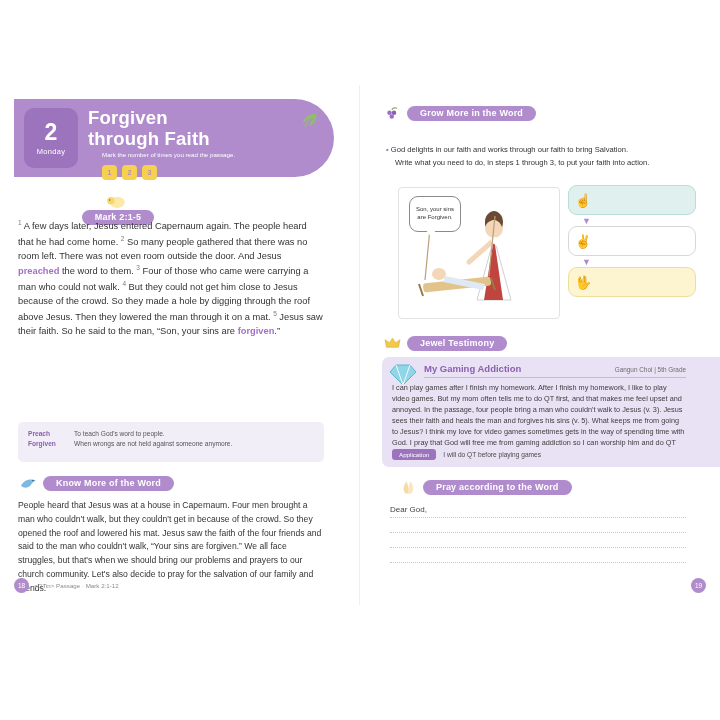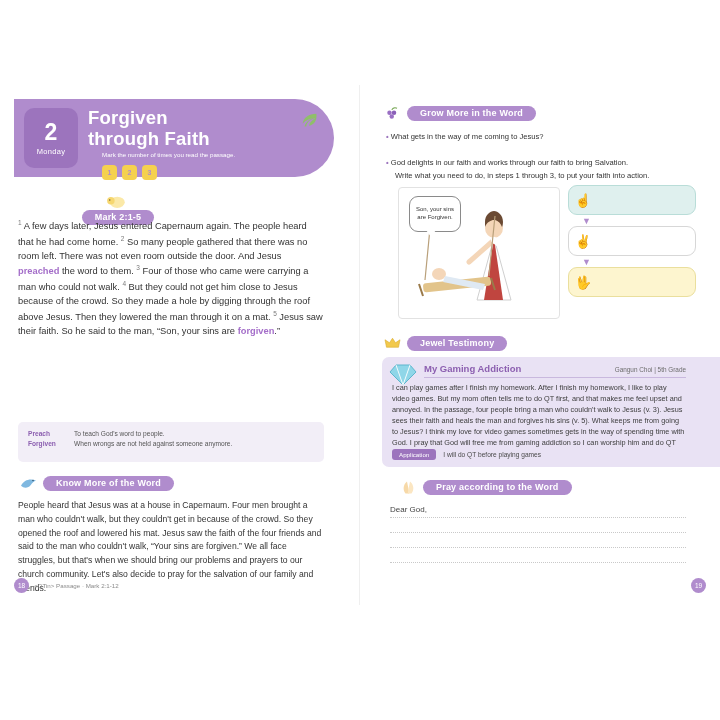--- a/index.html
+++ b/index.html
@@ -275,24 +275,20 @@
       <svg class="tag-icon" viewBox="0 0 28 22">
         <circle cx="10" cy="10" r="3" fill="#9a6fc4"></circle>
         <circle cx="16" cy="10" r="3" fill="#8a5fb8"></circle>
         <circle cx="13" cy="15" r="3" fill="#9a6fc4"></circle>
         <path d="M13 6c2-3 5-3 7-2" stroke="#6fa24a" stroke-width="1.5" fill="none"></path>
       </svg>
       <span class="tag-pill">Grow More in the Word</span>
     </div>
 
     <div class="grow-q">
-      <div>
-        <span class="bullet">•</span>
-        <span>What gets in the way of me coming to Jesus?</span>
-      </div>
       <div style="margin-top:13px;">
         <span class="bullet">•</span>
         <span>God delights in our faith and works through our faith to bring Salvation.</span>
         <span class="indent">Write what you need to do, in steps 1 through 3, to put your faith into action.</span>
       </div>
     </div>
 
     <div class="illus-box">
       <div class="bubble">Son, your sins are Forgiven.</div>
       <svg viewBox="0 0 160 130" width="160" height="130">

